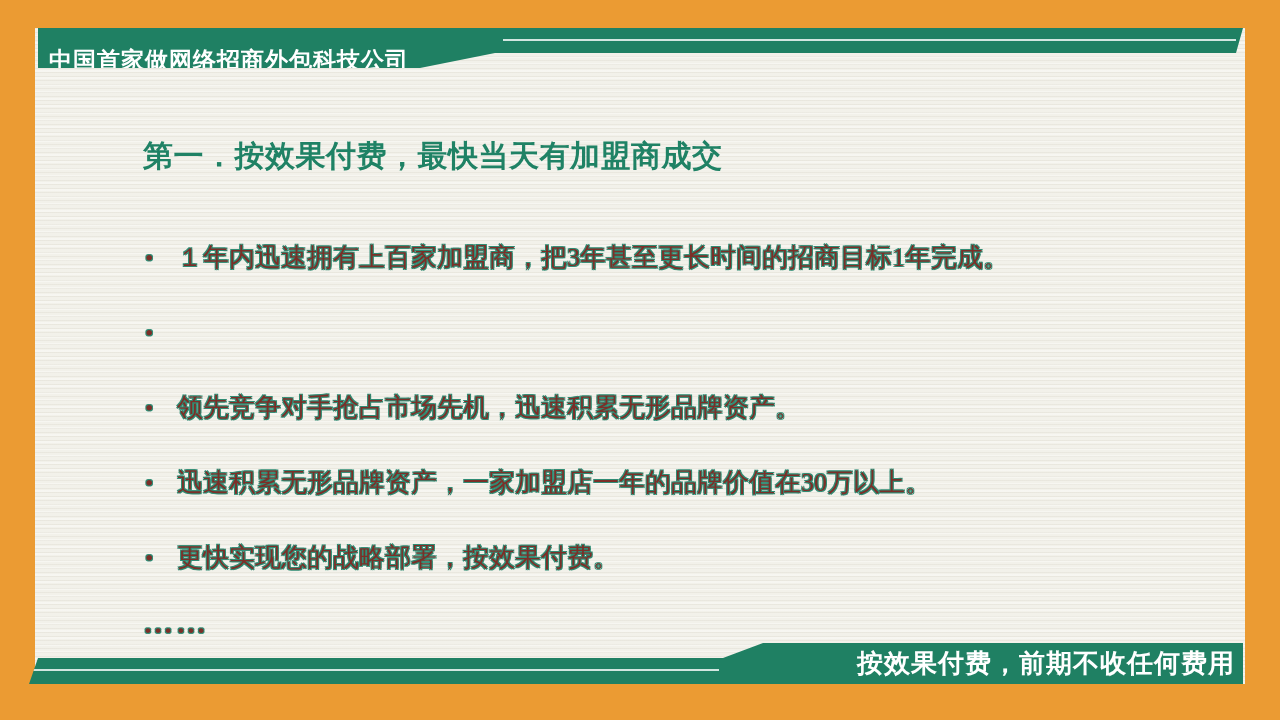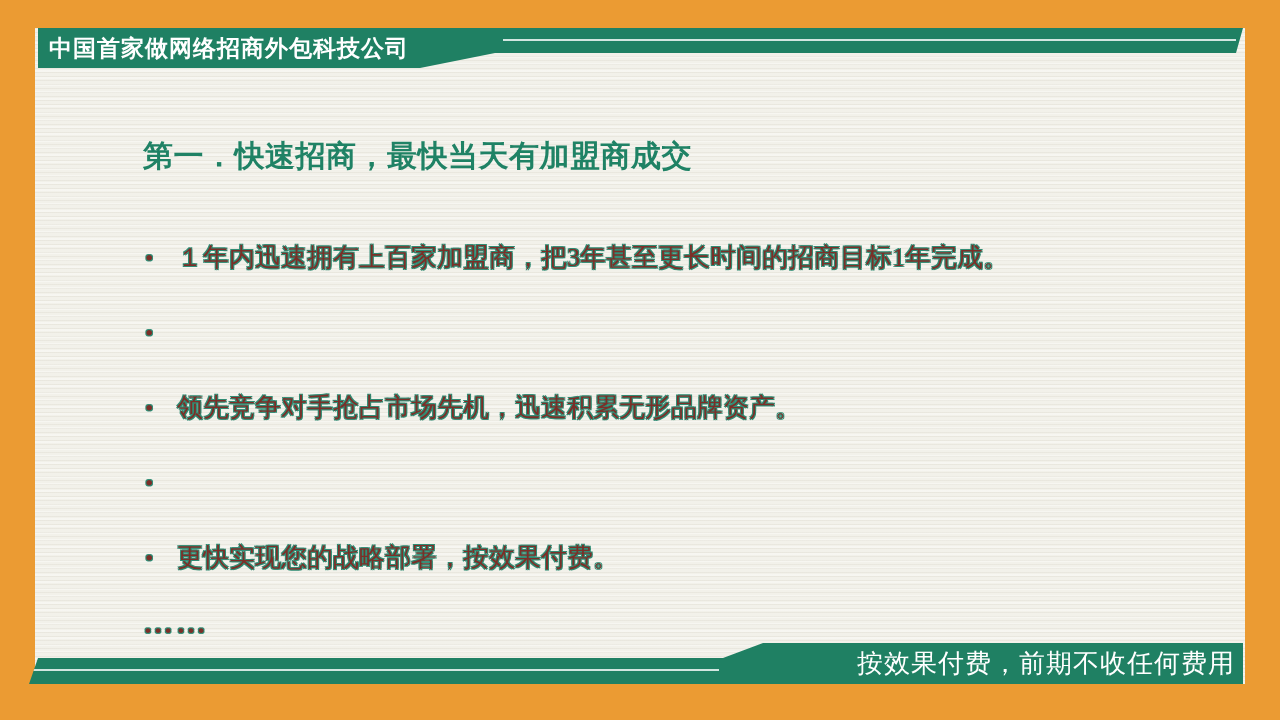--- a/index.html
+++ b/index.html
@@ -20,37 +20,37 @@
   .header-bar{
     position:absolute;left:38px;top:28px;width:1205px;height:40px;
     background:var(--green,#1F8063);
     clip-path:polygon(0 0,1205px 0,1198px 25px,457px 25px,382px 40px,0 40px);
   }
   .header-line{
     position:absolute;left:465px;top:11px;width:733px;height:2px;
     background:rgba(255,255,255,.8);
   }
   .header-text{
-    position:absolute;left:11px;top:0;height:40px;line-height:40px;
+    position:absolute;left:11px;top:12px;height:40px;line-height:40px;
     color:#fff;font-size:23px;font-weight:bold;letter-spacing:1px;
     white-space:nowrap;
   }
   
   .footer-bar{
     position:absolute;left:29px;top:643px;width:1214px;height:41px;
     background:var(--green,#1F8063);
     clip-path:polygon(9px 15px,694px 15px,734px 0,1214px 0,1214px 41px,0 41px);
   }
   .footer-line{
     position:absolute;left:3px;top:26px;width:687px;height:2px;
     background:rgba(255,255,255,.8);
   }
   .footer-text{
     position:absolute;right:8px;top:0;height:56px;line-height:41px;
-    color:#fff;font-size:26px;font-weight:normal;letter-spacing:1px;
+    color:#fff;font-size:26px;font-weight:bold;letter-spacing:1px;
     white-space:nowrap;
   }
   
   .slide-title{
     position:absolute;left:143px;top:136px;
     color:var(--titlegreen,#1F8265);font-size:30px;font-weight:bold;
     letter-spacing:.5px;white-space:nowrap;
   }
   ul.bullets{
     position:absolute;left:145px;top:238px;margin:0;padding:0;list-style:none;
@@ -83,36 +83,37 @@
 </head>
 <body>
 
 <div class="paper"></div>
 
 <div class="header-bar">
   <div class="header-line"></div>
   <div class="header-text">中国首家做网络招商外包科技公司</div>
 </div>
 
-<div class="slide-title">第一．快速招商，最快当天有加盟商成交</div>
+<div class="slide-title">第一．按效果付费，最快当天有加盟商成交</div>
 
 <ul class="bullets">
   <li>
     <span class="bullet-marker">•</span>
     <span class="bullet-text">１年内迅速拥有上百家加盟商，把3年甚至更长时间的招商目标1年完成。</span>
   </li>
   <li>
     <span class="bullet-marker">•</span>
   </li>
   <li>
     <span class="bullet-marker">•</span>
     <span class="bullet-text">领先竞争对手抢占市场先机，迅速积累无形品牌资产。</span>
   </li>
   <li>
     <span class="bullet-marker">•</span>
+    <span class="bullet-text">迅速积累无形品牌资产，一家加盟店一年的品牌价值在30万以上。</span>
   </li>
   <li>
     <span class="bullet-marker">•</span>
     <span class="bullet-text">更快实现您的战略部署，按效果付费。</span>
   </li>
 </ul>
 
 <div class="ellipsis-more">……</div>
 
 <div class="footer-bar">

